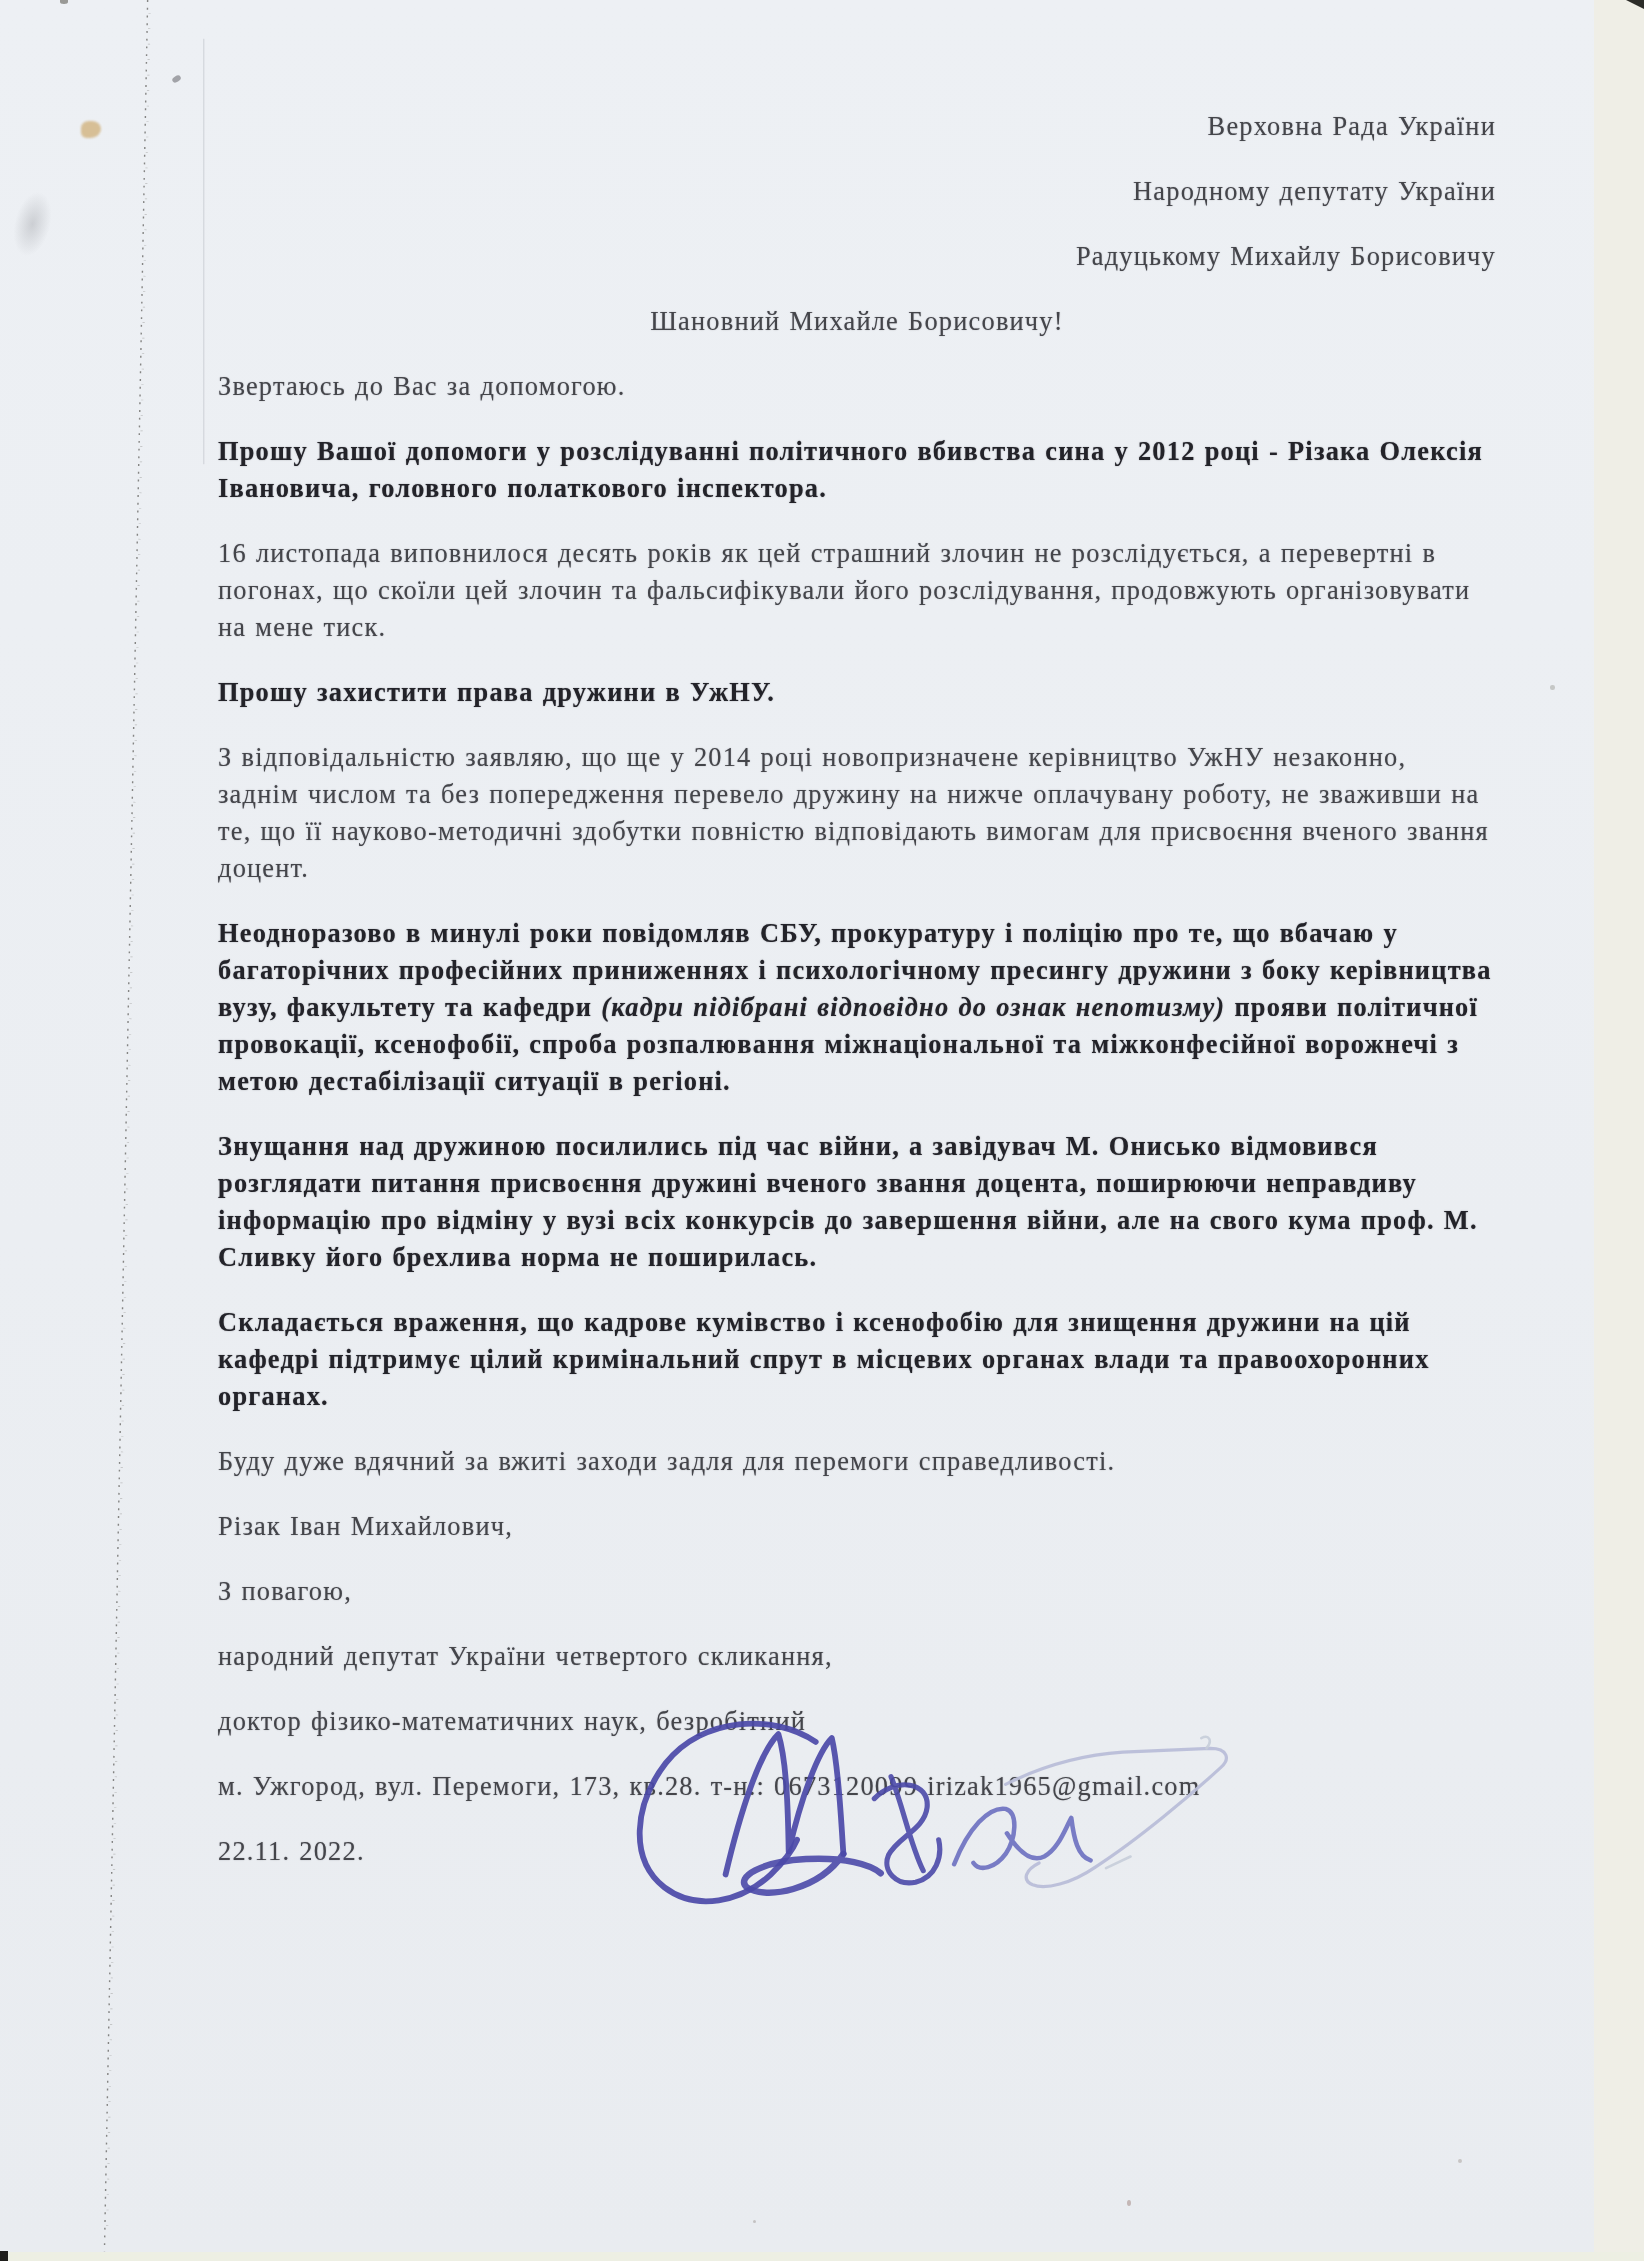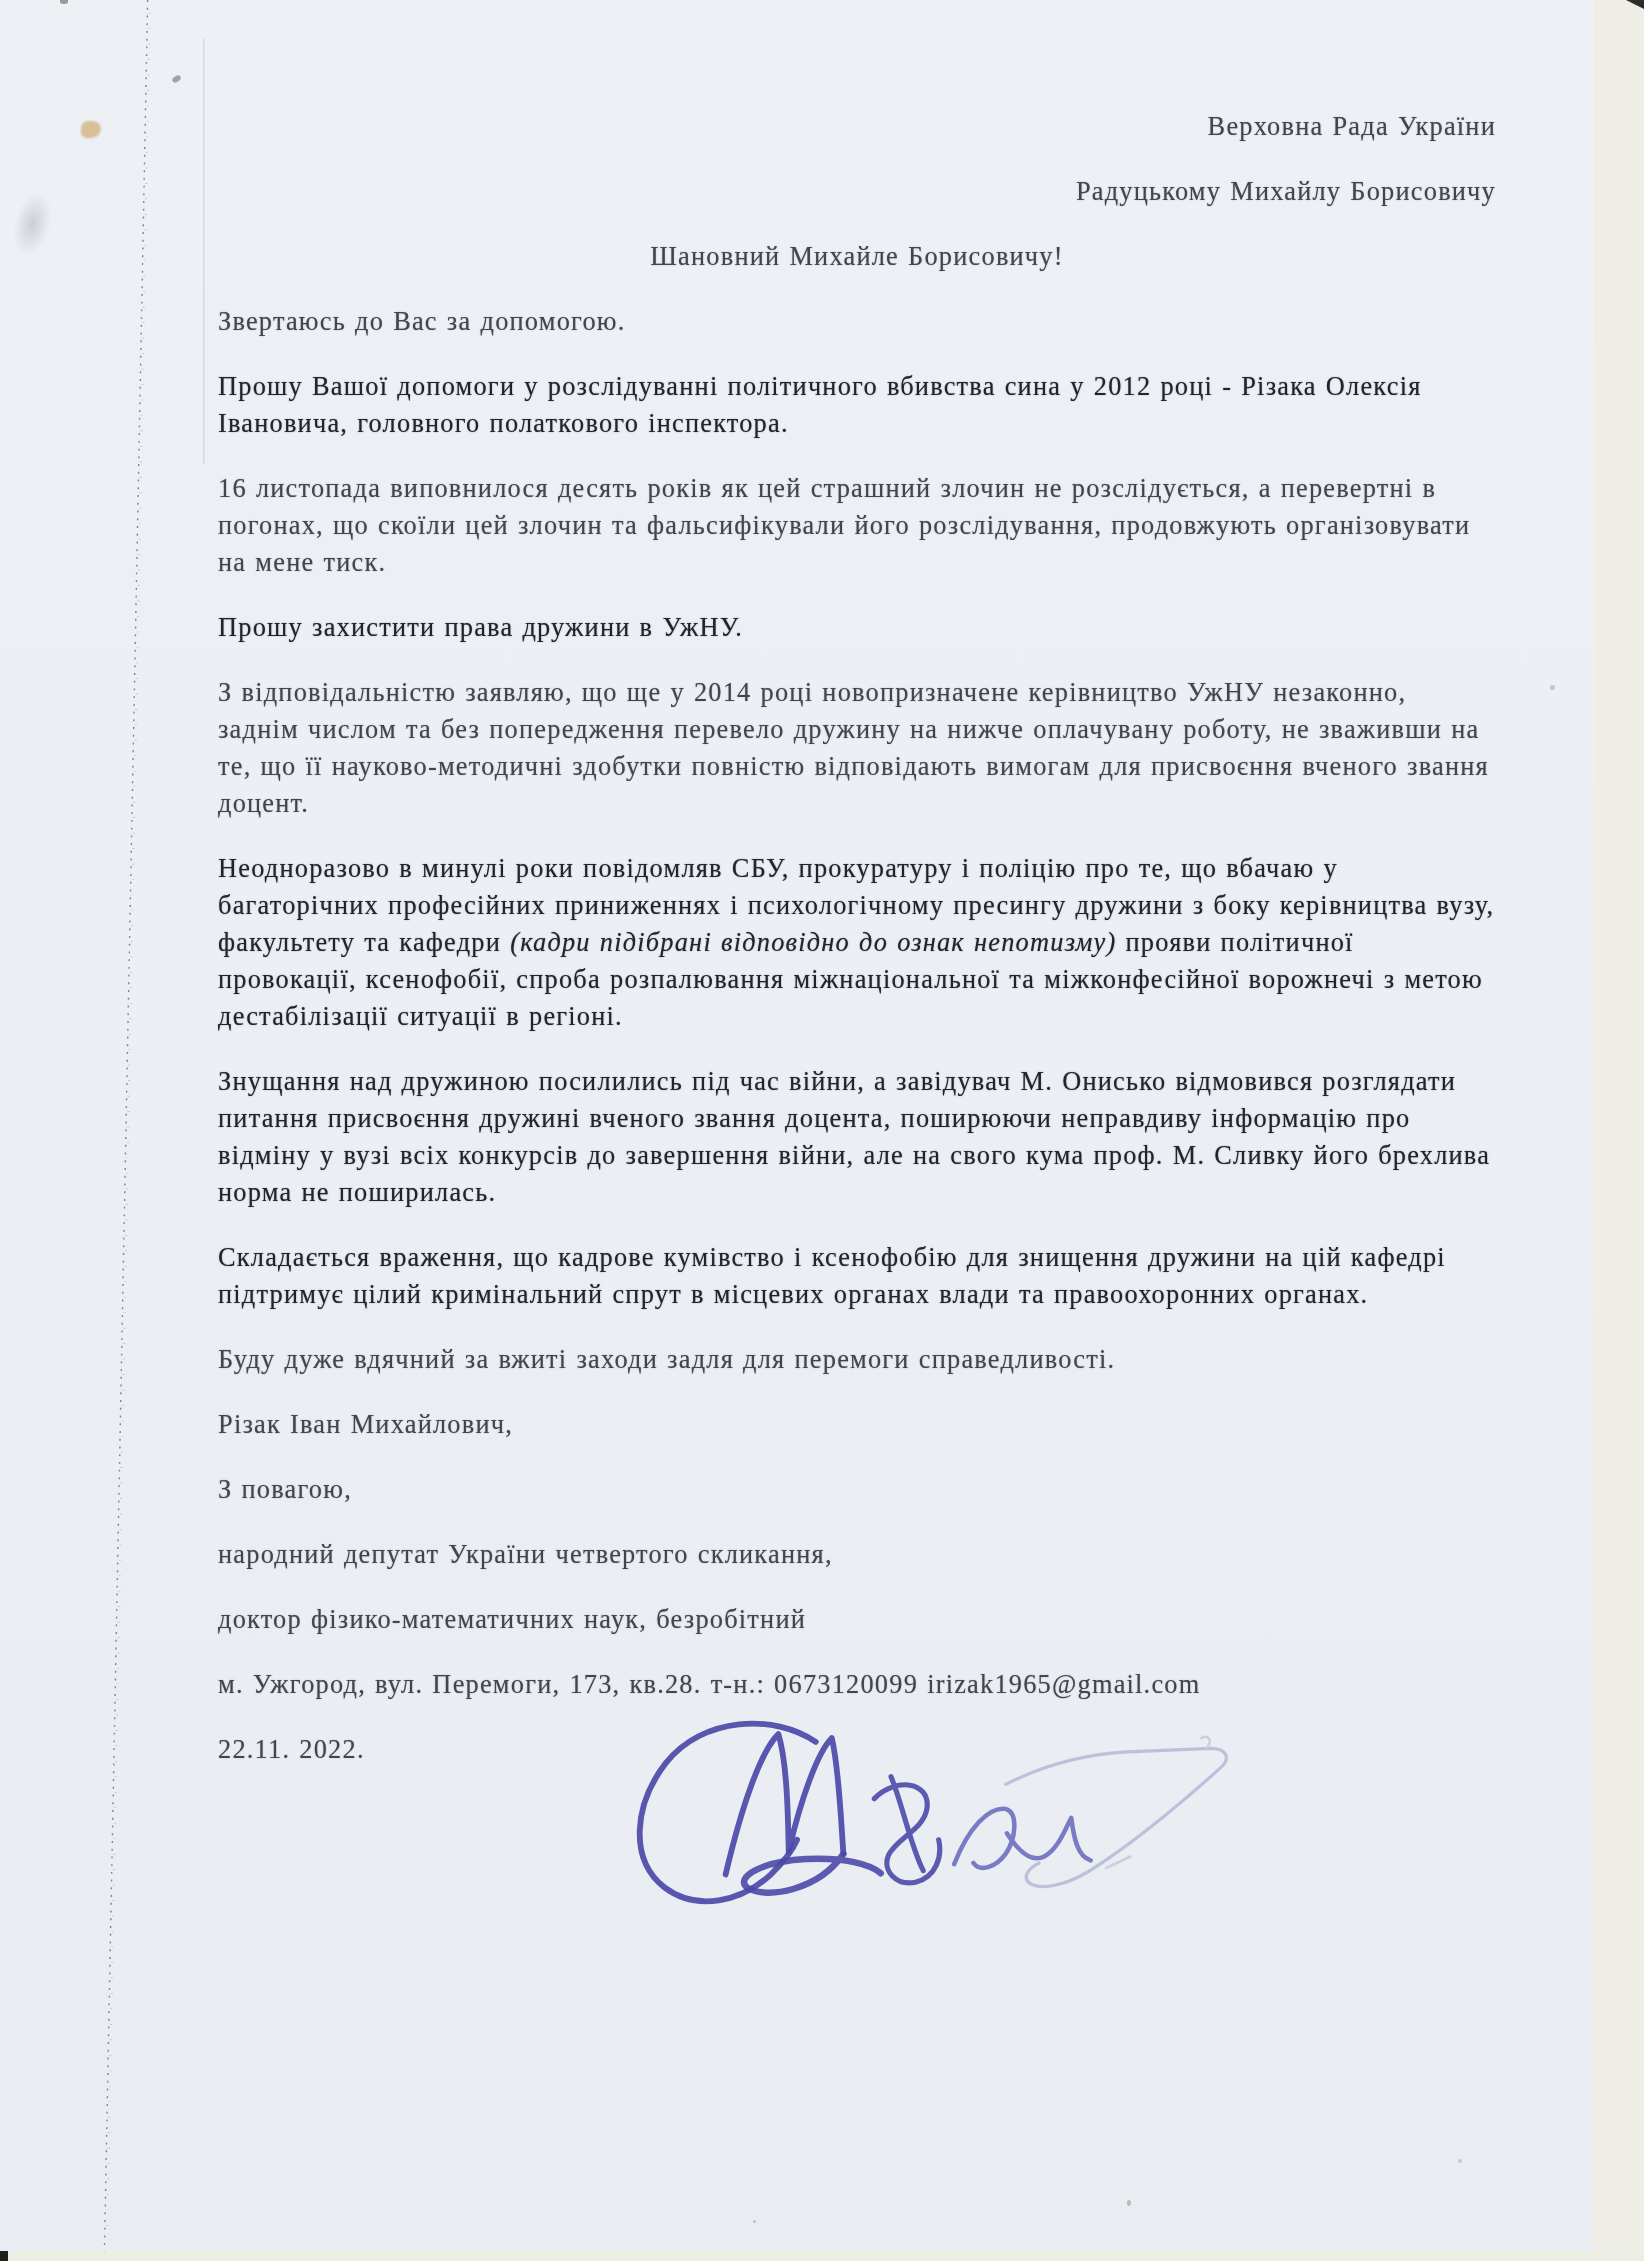--- a/index.html
+++ b/index.html
@@ -65,38 +65,39 @@
     font-size: 26.4px; line-height: 37px;
     letter-spacing: 1.2px; word-spacing: 1.3px;
     color: #44454a;
     text-shadow: 0 0 1.3px rgba(72,72,84,.45);
   }
   .content p { margin: 16px 0 28px 0; }
   .recipient { text-align: right; }
   .recipient p { margin: 0 0 28px 0; }
   .salutation { text-align: center; }
   .bold {
-    font-weight: normal; color: #232329;
+    font-weight: bold; color: #232329;
     text-shadow: 0 0 1.3px rgba(38,38,50,.5);
   }
   .ital { font-style: italic; text-align: center; }
 
   .signature-svg { position: absolute; left: 593px; top: 1702px; }
 </style>
 </head>
 <body>
 
 <div class="scan">
 
   <div class="paper">
 
     <div class="content">
 
       <div class="recipient">
         <p>Верховна Рада України</p>
+        <p>Народному депутату України</p>
         <p>Радуцькому Михайлу Борисовичу</p>
       </div>
 
       <p class="salutation">Шановний Михайле Борисовичу!</p>
 
       <p>Звертаюсь до Вас за допомогою.</p>
 
       <p class="bold">Прошу Вашої допомоги у розслідуванні політичного вбивства сина  у 2012 році - Різака Олексія Івановича, головного полаткового інспектора.</p>
 
       <p>16 листопада виповнилося  десять років як цей страшний злочин не розслідується, а перевертні в погонах, що скоїли цей злочин та фальсифікували його розслідування, продовжують організовувати на мене тиск.</p>

